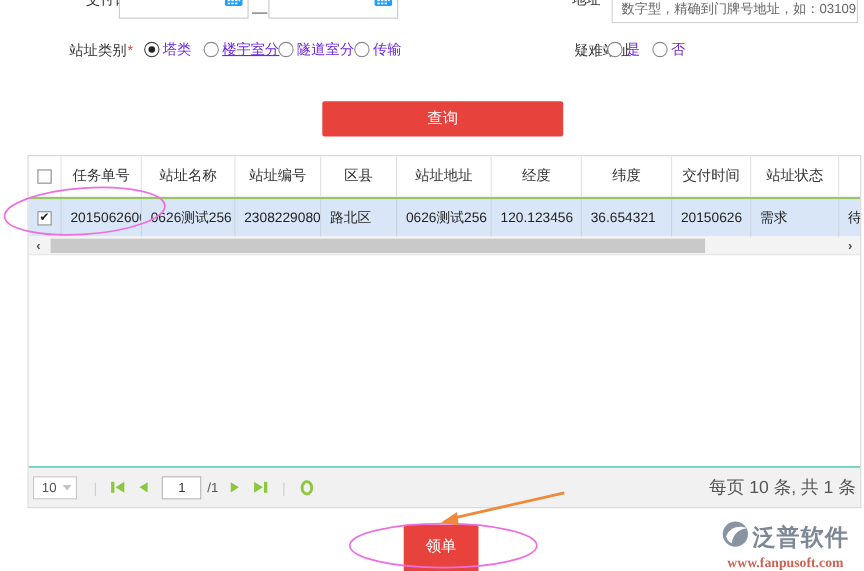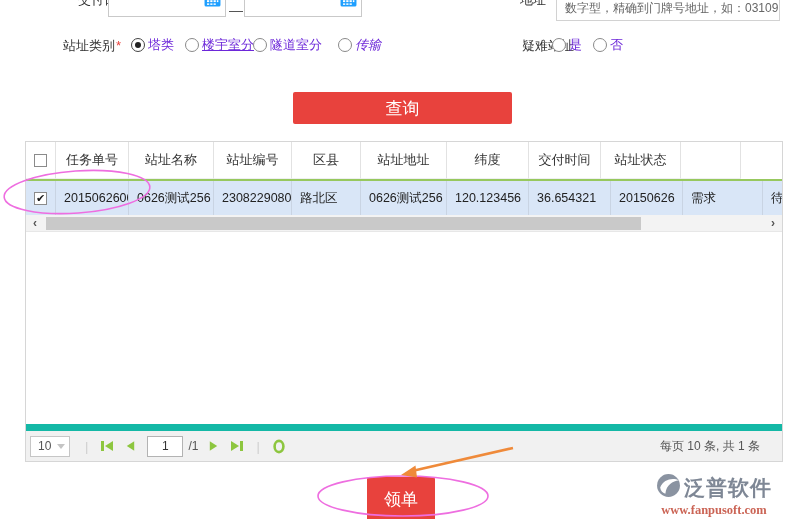--- a/index.html
+++ b/index.html
@@ -15,51 +15,51 @@
   .hint-box { position:absolute; left:556px; top:-16px; width:224px; height:37px; border:1px solid #d2d2d2; background:#fff; overflow:hidden; }
   .hint-box .hint-text { position:absolute; left:8px; bottom:3px; font-size:12px; color:#666; white-space:nowrap; }
 
   .radio { display:inline-block; width:14px; height:14px; border:1px solid #8a8a8a; border-radius:50%; background:#fff; vertical-align:middle; position:relative; }
   .radio.checked { border-color:#444; }
   .radio.checked::after { content:""; position:absolute; left:3px; top:3px; width:6px; height:6px; border-radius:50%; background:#222; }
   .radio-item { position:absolute; font-size:13px; color:#6d28d9; white-space:nowrap; }
   .radio-item .radio { margin-right:3px; margin-top:-2px; }
 
   
-  .btn-red { position:absolute; background:#e8423d; color:#fff; border:none; font-size:17px;
+  .btn-red { position:absolute; background:#e8423d; color:#fff; border:none; font-size:14px;
              display:flex; align-items:center; justify-content:center; border-radius:2px; cursor:pointer;
              font-family:"Liberation Sans","DejaVu Sans",sans-serif; }
   .query-btn { left:293px; top:92px; width:219px; height:32px; }
   .claim-btn { left:367px; top:477px; width:68px; height:46px; align-items:flex-start; padding-top:11px; }
 
   
   .grid { position:absolute; left:25px; top:141px; width:758px; height:321px; border:1px solid #d6d6d6; background:#fff; overflow:hidden; }
   .thead { display:flex; height:37px; }
   .th { flex:none; display:flex; align-items:center; justify-content:center; font-size:13px; color:#333;
         border-right:1px solid #e2e2e2; border-bottom:1px solid #eef0f0; overflow:hidden; white-space:nowrap; }
   .trow { display:flex; height:36px; background:#d9e6f7; border-top:2px solid #97c85e; }
   .td { flex:none; display:flex; align-items:center; font-size:12.5px; color:#222; padding-left:8px;
         border-right:1px solid #c9d4e3; overflow:hidden; white-space:nowrap; }
   .td.ck, .th.ck { justify-content:center; padding-left:0; }
   .cbx { width:13px; height:13px; border:1px solid #8b8b8b; background:#fff; display:flex; align-items:center; justify-content:center;
          font-size:11px; color:#1a1a1a; line-height:1; }
   .hscroll { display:flex; align-items:center; height:17px; background:#f3f3f3; border-bottom:1px solid #e7e7e7; }
   .scroll-arrow { width:18px; text-align:center; font-size:12px; font-weight:bold; color:#555; cursor:pointer; line-height:17px; }
   .scroll-track { flex:1; height:17px; position:relative; }
   .scroll-thumb { position:absolute; left:2px; top:2px; width:595px; height:13px; background:#c9c9c9; }
-  .gfoot { position:absolute; left:0; bottom:0; width:100%; height:37px; background:#f1f1f1; border-top:7px solid #14b8a6;
-           display:flex; align-items:center; padding:0 22px 0 4px; }
+  .gfoot { position:absolute; left:0; bottom:0; width:100%; height:37px; background:#f1f1f1; border-top:1px solid #14b8a6;
+           display:flex; align-items:center; padding:0 4px 0 4px; }
   .psize { width:40px; height:21px; border:1px solid #c6c6c6; background:#fff; position:relative;
            font-size:12px; color:#555; padding-left:7px; line-height:19px; margin-right:8px; cursor:pointer; }
   .psize .chev { position:absolute; right:4px; top:7px; width:0; height:0; border-left:4px solid transparent; border-right:4px solid transparent; border-top:5px solid #c4c4c4; }
   .psep { color:#cfcfcf; font-size:13px; margin:0 7px; }
   .pnav { display:inline-flex; align-items:center; margin:0 5px; cursor:pointer; }
   .pinput { width:36px; height:21px; border:1px solid #b3b3b3; text-align:center; font-size:12px; color:#333; margin:0 5px; }
   .ptotal { font-size:12px; color:#555; margin-right:4px; }
-  .psummary { margin-left:auto; font-size:12px; color:#555; }
+  .psummary { margin-left:auto; font-size:16px; color:#555; }
 
   
   .wm { position:absolute; left:648px; top:473px; width:132px; }
   .wm-row { display:flex; align-items:center;justify-content:center; }
   .wm-brand { font-size:21px; font-weight:bold; color:#7e8795; letter-spacing:1px; margin-left:3px; white-space:nowrap; }
   .wm-url { font-family:"Liberation Serif","DejaVu Serif",serif; font-weight:bold; font-size:12.5px; color:#cb6455; margin-top:1px; text-align:center; white-space:nowrap; }
 
   
   .overlay { position:absolute; left:0; top:0; width:785px; height:519px; pointer-events:none; }
 </style>
@@ -125,21 +125,21 @@
 
   <div class="radio-item" style="left:131px; top:36px;">
     <span class="radio checked"></span><span>塔类</span>
   </div>
   <div class="radio-item" style="left:185px; top:36px;text-decoration:underline;">
     <span class="radio"></span><span>楼宇室分</span>
   </div>
   <div class="radio-item" style="left:253px; top:36px;">
     <span class="radio"></span><span>隧道室分</span>
   </div>
-  <div class="radio-item" style="left:338px; top:36px;font-style:italic;">
+  <div class="radio-item" style="left:322px; top:36px;">
     <span class="radio"></span><span>传输</span>
   </div>
 
   <div class="flabel" style="left:522px; top:37px;">疑难站址</div>
   <div class="radio-item" style="left:552px; top:36px;">
     <span class="radio"></span><span>是</span>
   </div>
   <div class="radio-item" style="left:593px; top:36px;">
     <span class="radio"></span><span>否</span>
   </div>
@@ -149,20 +149,21 @@
   <div class="grid">
     <div class="thead">
       <div class="th ck" style="width:30px;">
           <span class="cbx"></span>
         </div>
       <div class="th" style="width:73px;">任务单号</div>
       <div class="th" style="width:85px;">站址名称</div>
       <div class="th" style="width:78px;">站址编号</div>
       <div class="th" style="width:69px;">区县</div>
       <div class="th" style="width:86px;">站址地址</div>
+      <div class="th" style="width:82px;">经度</div>
       <div class="th" style="width:82px;">纬度</div>
       <div class="th" style="width:72px;">交付时间</div>
       <div class="th" style="width:80px;font-family:Liberation Serif, serif;">站址状态</div>
       <div class="th" style="width:60px;"></div>
     </div>
 
     <div class="trow">
       <div class="td ck" style="width:30px;">
           <span class="cbx">✔</span>
         </div>

